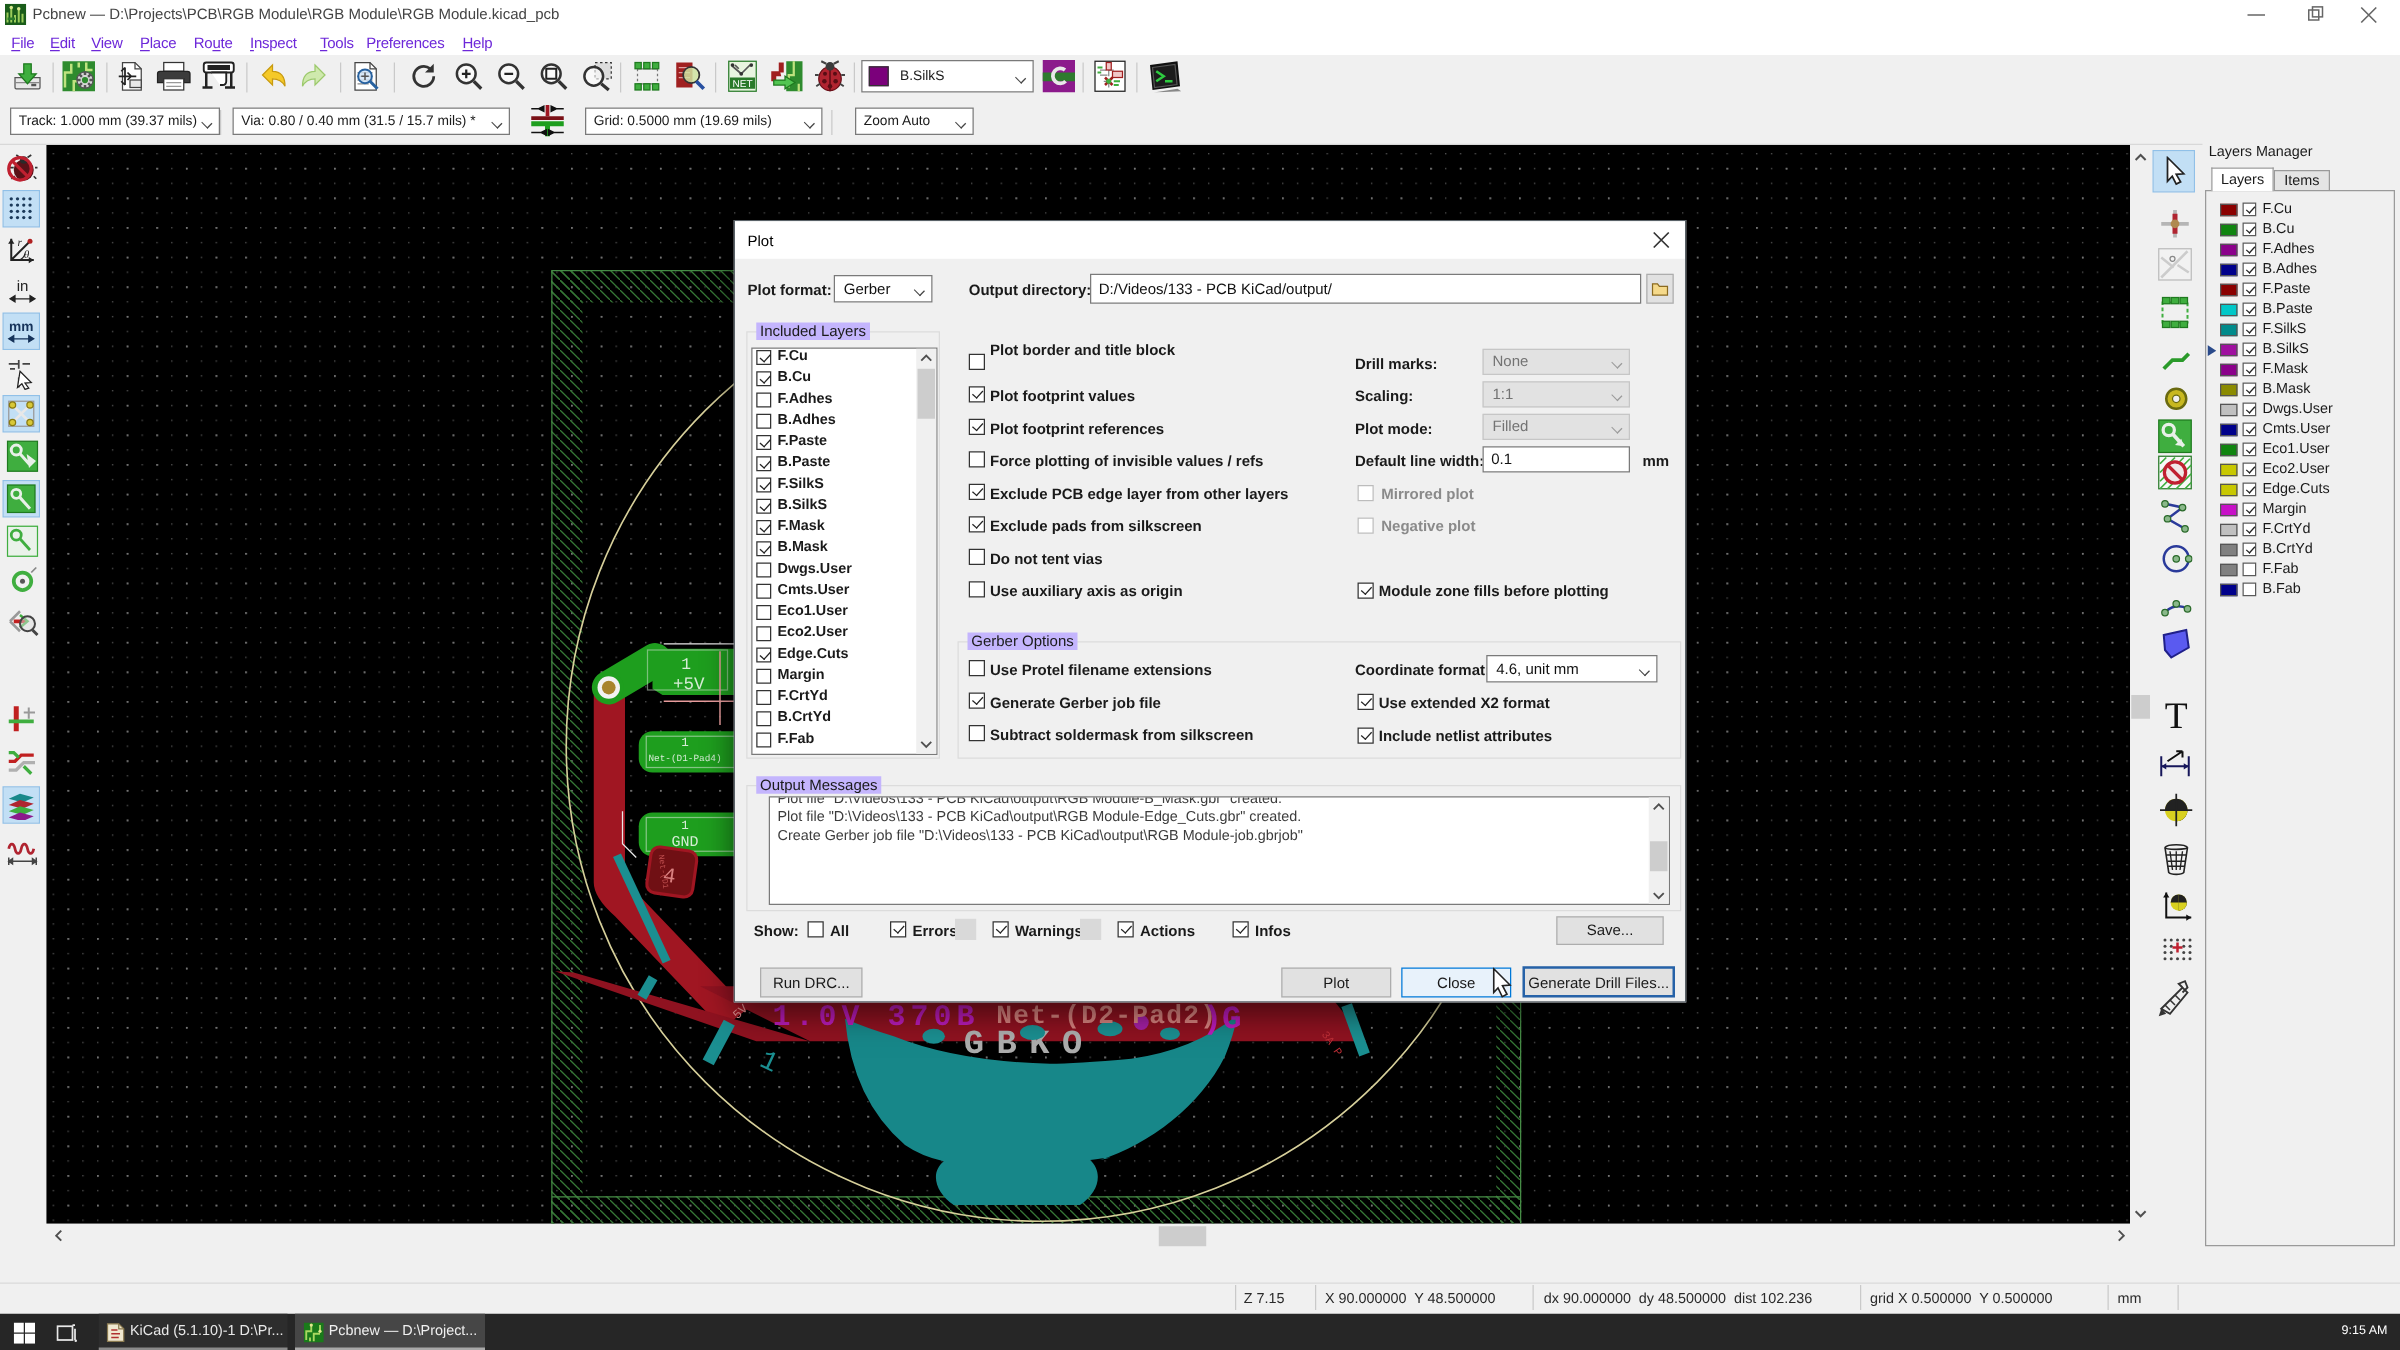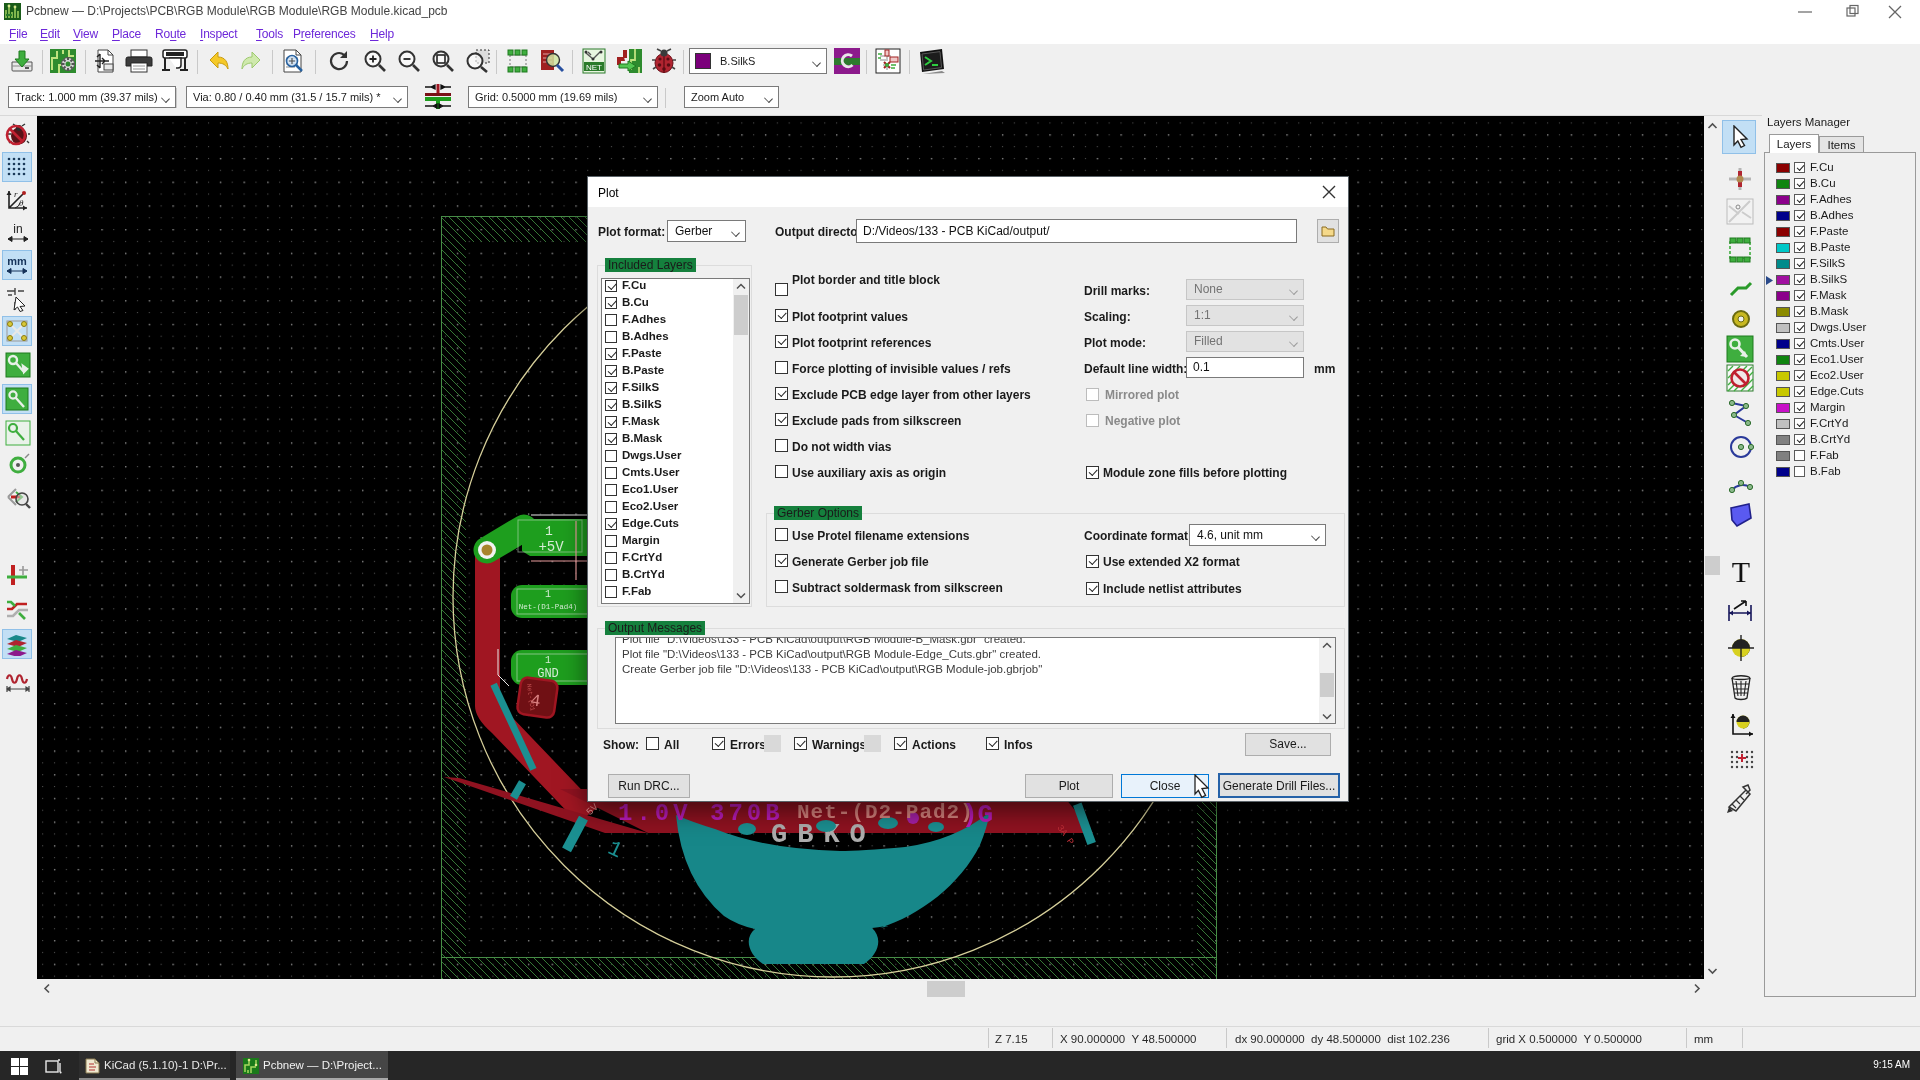--- a/index.html
+++ b/index.html
@@ -38,21 +38,21 @@
 .swatch { position:absolute; width:14px; height:10px; border:1px solid #555; }
 .lcb { position:absolute; width:11px; height:11px; background:#fff; border:1px solid #5a5a5a; }
 .lcb.on:before { content:""; position:absolute; left:1.5px; top:1.5px; width:6px; height:3px; border-left:1.6px solid #222; border-bottom:1.6px solid #222; transform:rotate(-48deg); }
 .lname { position:absolute; font-size:11.5px; color:#1a1a1a; left:46px; top:0px; }
 
 #dlg { left:587px; top:176px; width:762px; height:626px; background:#f0f0f0; border:1px solid #5a6268; box-shadow:0 8px 24px rgba(0,0,0,.55); }
 #dlg-title { position:absolute; left:0; top:0; width:100%; height:30px; background:#ffffff; }
 #dlg-title span { position:absolute; left:10px; top:9px; font-size:12px; color:#000; }
 .dx { position:absolute; right:12px; top:8px; width:14px; height:14px; }
 .group { position:absolute; border:1px solid #dcdcdc; }
-.group > b { position:absolute; left:7px; top:-8px; background:#15803d; padding:0 3px; font-weight:normal; font-size:12px; color:#1a1a1a; }
+.group > b { position:absolute; left:7px; top:-8px; background:#c4b5fd; padding:0 3px; font-weight:normal; font-size:12px; color:#1a1a1a; }
 .cb { position:absolute; width:13px; height:13px; background:#fff; border:1px solid #333; }
 .cb.on:before { content:""; position:absolute; left:1.6px; top:2.2px; width:7px; height:3.6px; border-left:1.7px solid #222; border-bottom:1.7px solid #222; transform:rotate(-48deg); }
 .cb.dis { border-color:#bcbcbc; }
 .lbl { position:absolute; font-size:12px; color:#1a1a1a; white-space:nowrap;font-weight:bold; }
 .lbl.dis { color:#8a8a8a; }
 .dcombo { position:absolute; height:21px; background:#e2e2e2; border:1px solid #c6c6c6; font-size:12px; color:#737373; line-height:19px; padding-left:7px; }
 .dcombo .chev:before { border-color:#9a9a9a; }
 .wcombo { position:absolute; height:22px; background:#fff; border:1px solid #7a7a7a; font-size:12px; color:#111; line-height:20px; padding-left:7px; }
 .tbox { position:absolute; background:#fff; border:1px solid #7a7a7a; font-size:12px; color:#111; }
 .btn { position:absolute; background:#e1e1e1; border:1px solid #adadad; font-size:12px; color:#1a1a1a; text-align:center; }
@@ -763,21 +763,21 @@
 <div class="abs" id="dlg">
 <div id="dlg-title">
       <span>Plot</span>
     </div>
 <svg class="dx" viewBox="0 0 14 14">
       <path d="M1 1l12 12M13 1L1 13" stroke="#333" stroke-width="1.4"></path>
     </svg>
 <div class="lbl" style="left:10px;top:48px">Plot format:</div>
 <div class="wcombo" style="left:79px;top:43px;width:79px">Gerber<span class="chev" style="top:8px"></span></div>
 <div class="lbl" style="left:187px;top:48px">Output directory:</div>
-<div class="tbox" style="left:268px;top:42px;width:441px;height:24px;line-height:22px;padding-left:6px">D:/Videos/133 - PCB KiCad/output/</div>
+<div class="tbox" style="left:284px;top:42px;width:441px;height:24px;line-height:22px;padding-left:6px">D:/Videos/133 - PCB KiCad/output/</div>
 <div class="btn" style="left:729px;top:42px;width:22px;height:24px"><svg width="14" height="12" viewBox="0 0 14 12" style="margin-top:5px">
         <path d="M1 2h4l1.5 2H13v7H1z" fill="#f5d98a" stroke="#8a6a20"></path>
       </svg></div>
 
 <div class="group" style="left:9px;top:88px;width:155px;height:342px">
       <b>Included Layers</b>
     </div>
 <div class="abs" style="left:13px;top:101px;width:149px;height:326px;background:#fff;border:1px solid #7a7a7a"></div>
 <div id="layerlist">
       <span class="cb on" style="left:17px;top:103px;width:12px;height:12px"></span>
@@ -835,21 +835,21 @@
       <div class="lbl" style="left:204px;top:133px">Plot footprint values</div>
       <span class="cb on" style="left:187px;top:158px"></span>
       <div class="lbl" style="left:204px;top:159px">Plot footprint references</div>
       <span class="cb" style="left:187px;top:184px"></span>
       <div class="lbl" style="left:204px;top:185px">Force plotting of invisible values / refs</div>
       <span class="cb on" style="left:187px;top:210px"></span>
       <div class="lbl" style="left:204px;top:211px">Exclude PCB edge layer from other layers</div>
       <span class="cb on" style="left:187px;top:236px"></span>
       <div class="lbl" style="left:204px;top:237px">Exclude pads from silkscreen</div>
       <span class="cb" style="left:187px;top:262px"></span>
-      <div class="lbl" style="left:204px;top:263px">Do not width vias</div>
+      <div class="lbl" style="left:204px;top:263px">Do not tent vias</div>
       <span class="cb" style="left:187px;top:288px"></span>
       <div class="lbl" style="left:204px;top:289px">Use auxiliary axis as origin</div>
     </div>
 <div class="lbl" style="left:496px;top:107px">Drill marks:</div>
 <div class="dcombo" style="left:598px;top:102px;width:118px">None<span class="chev" style="top:7px"></span></div>
 <div class="lbl" style="left:496px;top:133px">Scaling:</div>
 <div class="dcombo" style="left:598px;top:128px;width:118px">1:1<span class="chev" style="top:7px"></span></div>
 <div class="lbl" style="left:496px;top:159px">Plot mode:</div>
 <div class="dcombo" style="left:598px;top:154px;width:118px">Filled<span class="chev" style="top:7px"></span></div>
 <div class="lbl" style="left:496px;top:185px">Default line width:</div>

